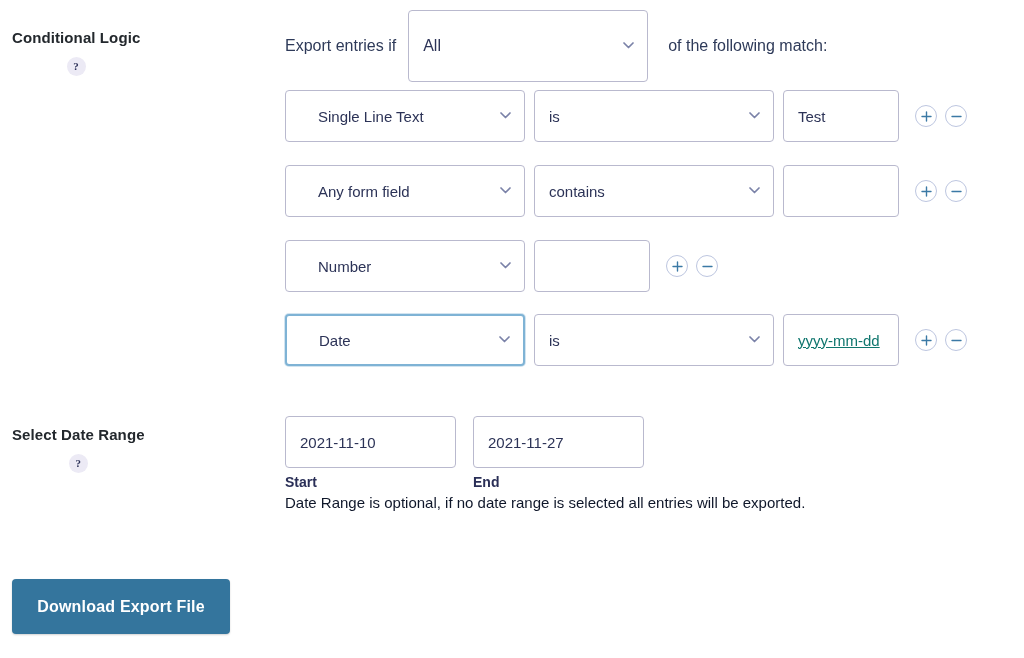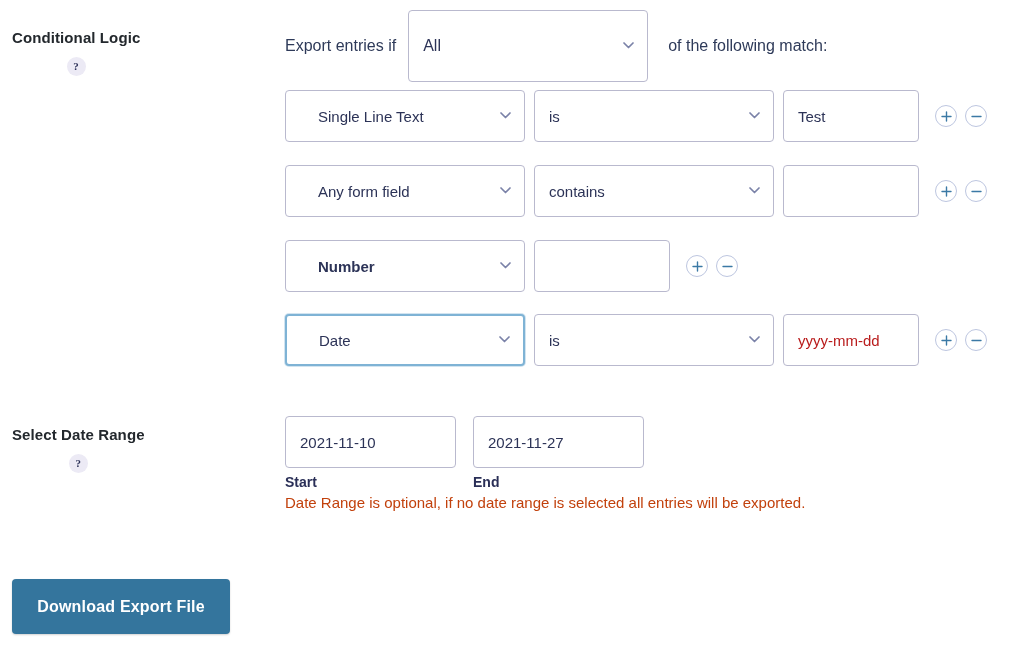--- a/index.html
+++ b/index.html
@@ -75,21 +75,21 @@
     font-family: "Liberation Sans", sans-serif;
     font-size: 15px;
     color: #2c3357;
     display: flex;
     align-items: center;
     padding: 0 14px;
     position: relative;
   }
   .control.select { padding-right: 36px; cursor: pointer; }
   .control.select .val { white-space: nowrap; overflow: hidden; text-overflow: ellipsis; }
-  .control .placeholder { color: #b91c1c; }
+  .control .placeholder { color: #0f766e; text-decoration: underline; }
 
   .chev {
     position: absolute;
     right: 13px;
     top: 50%;
     margin-top: -4px;
     width: 11px;
     height: 7px;
     pointer-events: none;
   }
@@ -109,21 +109,21 @@
 
   
   .cond-row {
     position: absolute;
     height: 52px;
     display: flex;
     align-items: center;
   }
   .cond-row .c-field { width: 240px; height: 100%; padding-left: 32px; }
   .cond-row .c-op    { width: 240px; height: 100%; margin-left: 9px; }
-  .cond-row .c-val   { width: 136px; height: 100%; margin-left: 9px; }
+  .cond-row .c-val   { width: 116px; height: 100%; margin-left: 9px; }
 
   .row-btns {
     display: flex;
     align-items: center;
     gap: 8px;
     margin-left: 16px;
   }
   .circle-btn {
     box-sizing: border-box;
     width: 22px;
@@ -150,21 +150,21 @@
     position: absolute;
     font-size: 14px;
     font-weight: bold;
     color: #2a2f57;
   }
   .date-note {
     position: absolute;
     left: 285px;
     top: 494px;
     font-size: 15px;
-    color: #c2410c;
+    color: #0f172a;
     white-space: nowrap;
   }
 
   
   #download-btn {
     position: absolute;
     left: 12px;
     top: 579px;
     width: 218px;
     height: 55px;
@@ -264,21 +264,21 @@
         </svg>
     </button>
     <button class="circle-btn">
       <svg width="11" height="11" viewBox="0 0 11 11">
           <path d="M1 5.5h9" stroke="#3b79a5" stroke-width="1.4" stroke-linecap="round"></path>
         </svg>
     </button>
   </div>
 </div>
 
-<div class="cond-row" style="left:285px; top:240px;font-weight:bold;">
+<div class="cond-row" style="left:285px; top:240px;">
   <div class="control select c-field">
     <span class="val">Number</span>
     <span class="chev">
       <svg width="11" height="7" viewBox="0 0 11 7">
           <path d="M1 1l4.5 4.5L10 1" fill="none" stroke="#7b82a8" stroke-width="1.7" stroke-linecap="round" stroke-linejoin="round"></path>
         </svg>
     </span>
   </div>
   <div class="control c-val">
     <span></span>

